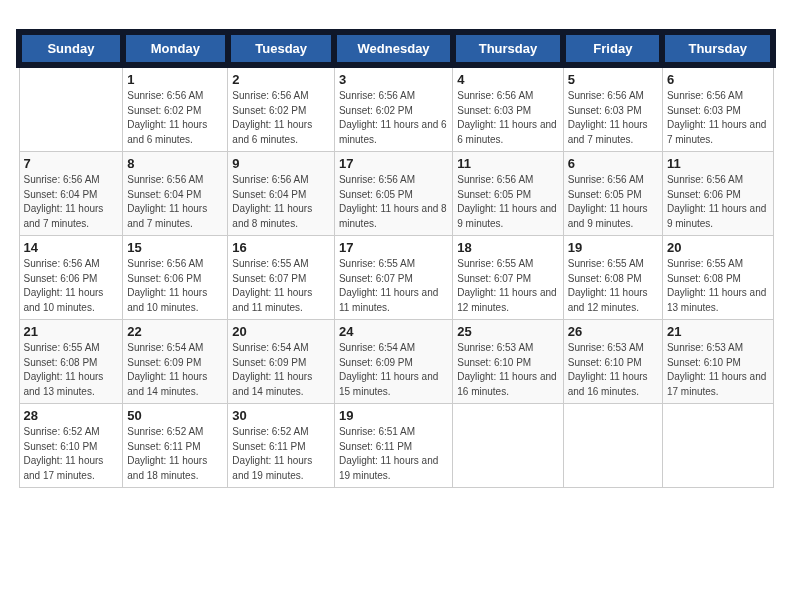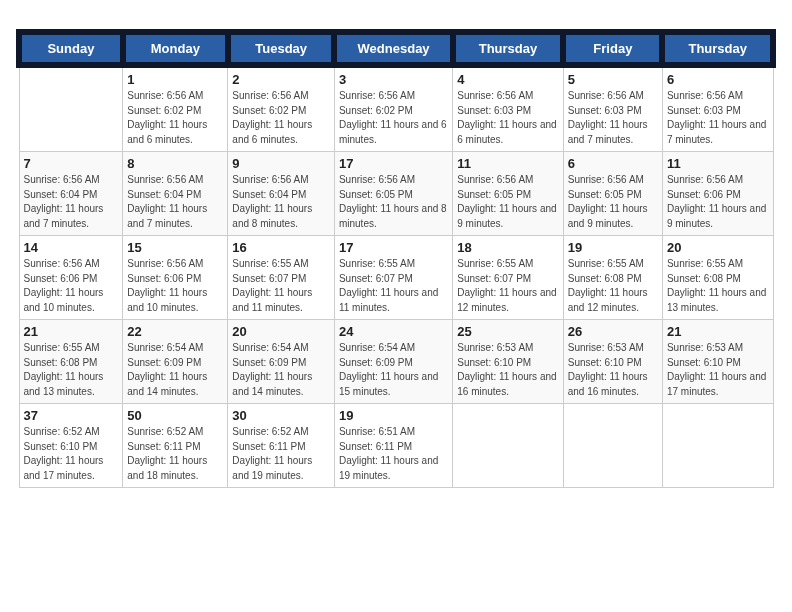--- a/index.html
+++ b/index.html
@@ -231,21 +231,21 @@
           <span class="day-number">26</span>
           <div class="day-info">Sunrise: 6:53 AM<br>Sunset: 6:10 PM<br>Daylight: 11 hours and 16 minutes.</div>
         </td>
         <td>
           <span class="day-number">21</span>
           <div class="day-info">Sunrise: 6:53 AM<br>Sunset: 6:10 PM<br>Daylight: 11 hours and 17 minutes.</div>
         </td>
       </tr>
       <tr>
         <td>
-          <span class="day-number">37</span>
+          <span class="day-number">28</span>
           <div class="day-info">Sunrise: 6:52 AM<br>Sunset: 6:10 PM<br>Daylight: 11 hours and 17 minutes.</div>
         </td>
         <td>
           <span class="day-number">50</span>
           <div class="day-info">Sunrise: 6:52 AM<br>Sunset: 6:11 PM<br>Daylight: 11 hours and 18 minutes.</div>
         </td>
         <td>
           <span class="day-number">30</span>
           <div class="day-info">Sunrise: 6:52 AM<br>Sunset: 6:11 PM<br>Daylight: 11 hours and 19 minutes.</div>
         </td>

